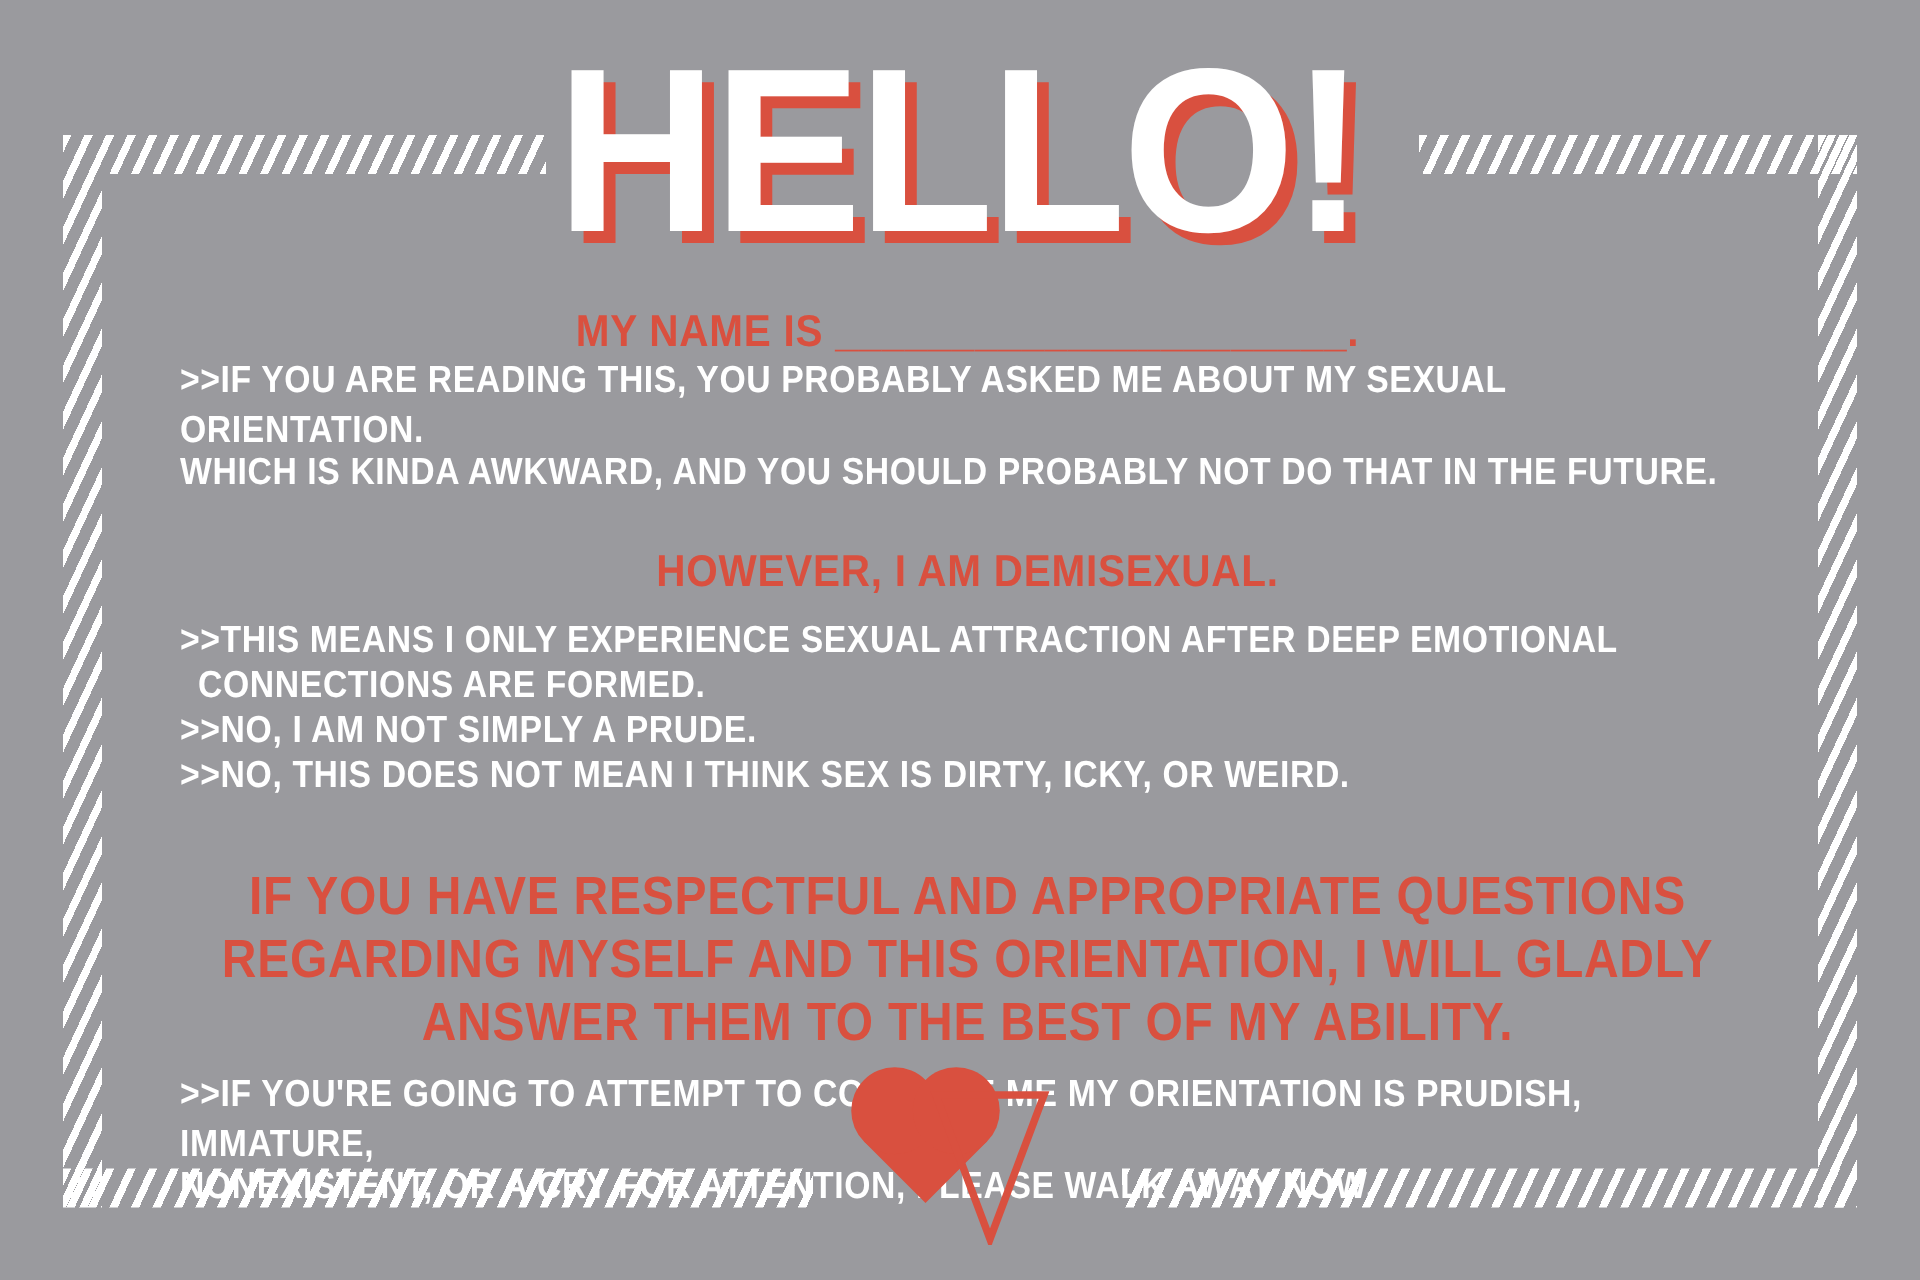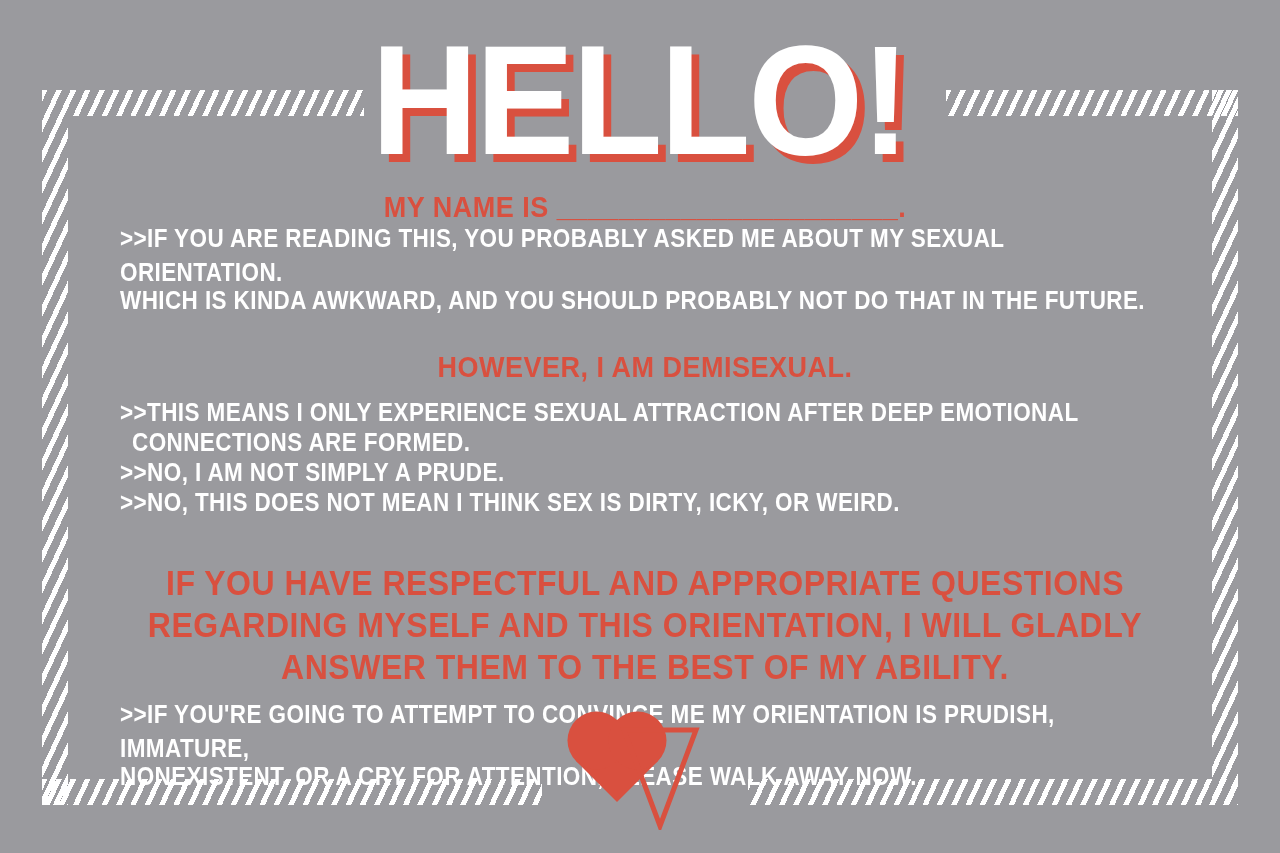--- a/index.html
+++ b/index.html
@@ -95,21 +95,21 @@
     color: #ffffff;
     z-index: 2;
     white-space: nowrap;
   }
 
   
   .content {
     position: absolute;
     left: 120px;
     right: 110px;
-    top: 190px;
+    top: 204px;
   }
   .red-line {
     color: #d9503f;
     font-weight: bold;
     font-size: 27px;
     letter-spacing: 0.5px;
     text-align: center;
     line-height: 34px;
     transform: scaleY(1.1);
     transform-origin: center;

